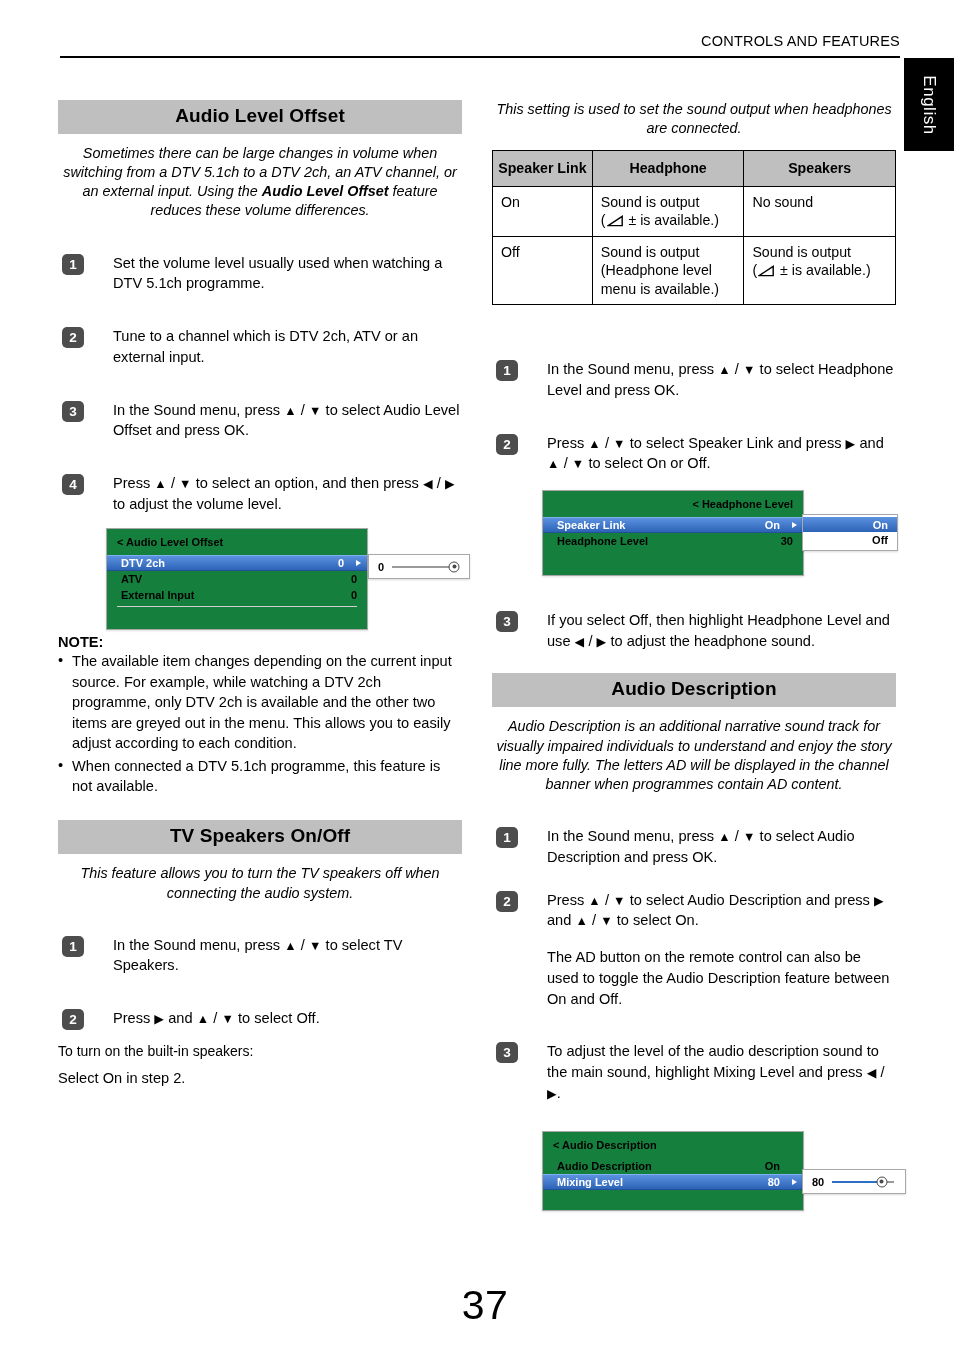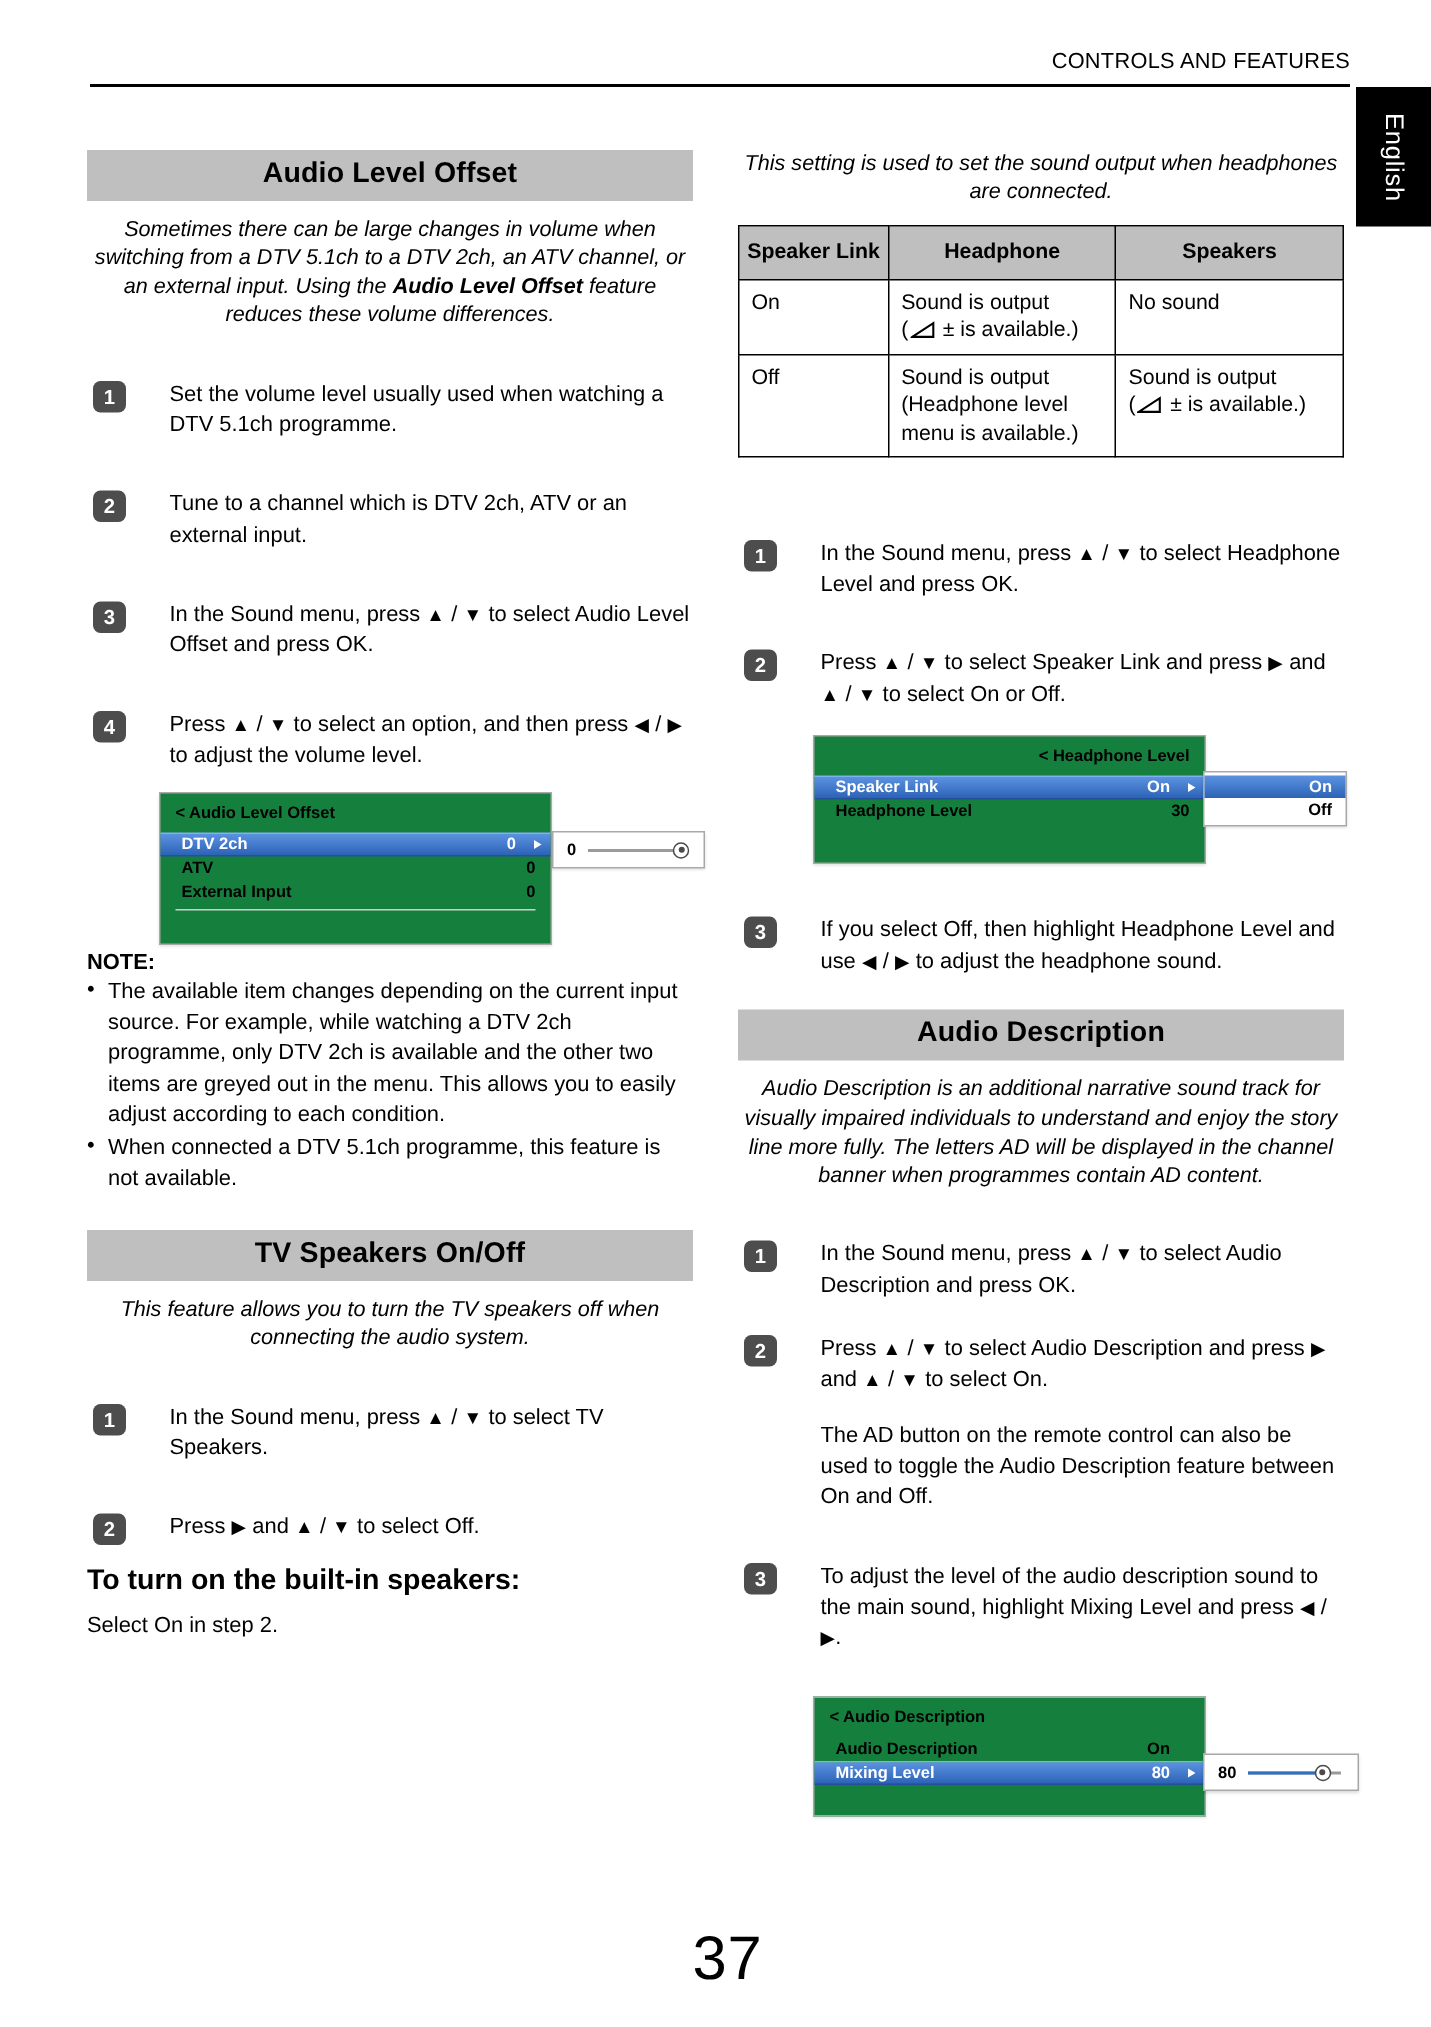--- a/index.html
+++ b/index.html
@@ -108,21 +108,21 @@
   }
   .step p { margin: 0 0 10px 0; }
   .step p:last-child { margin-bottom: 0; margin-top: 32px; }
 
   
   .note-title { font-weight: bold; font-size: 14.6px; margin: 4px 0 1px; }
   .note-list { margin: 0; padding: 0; list-style: none; font-size: 14.6px; line-height: 1.4; }
   .note-list li { position: relative; padding-left: 14px; margin-bottom: 2px; }
   .note-list li:before { content: "\2022"; position: absolute; left: 0; top: -1px; }
 
-  .subhead { font-weight: bold; font-size: 19px; margin: 12px 0 9px; }
+  .subhead { font-weight: normal; font-size: 14px; margin: 12px 0 9px; }
   .plain { font-size: 14.6px; margin: 0; line-height: 1.4; }
 
   
   .osd-wrap { position: relative; margin: 12px 0 0 0; }
   .osd {
     position: relative;
     border: 1px solid #a8a8a8;
     background: #15803d;
     width: 262px;
     padding: 7px 0 0 0;

